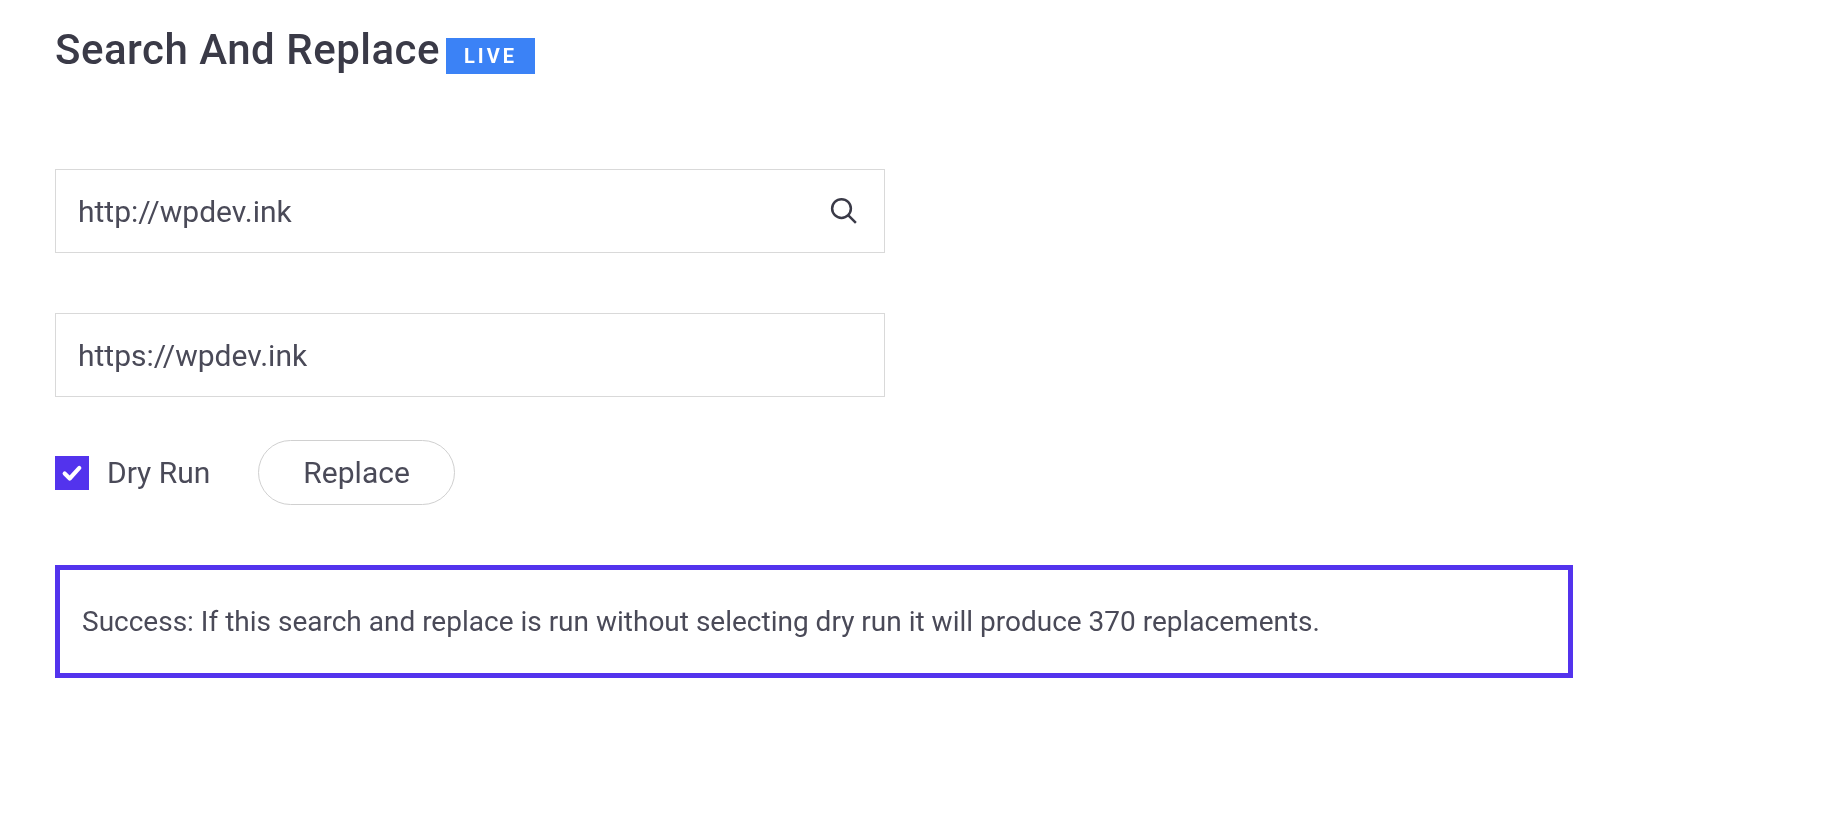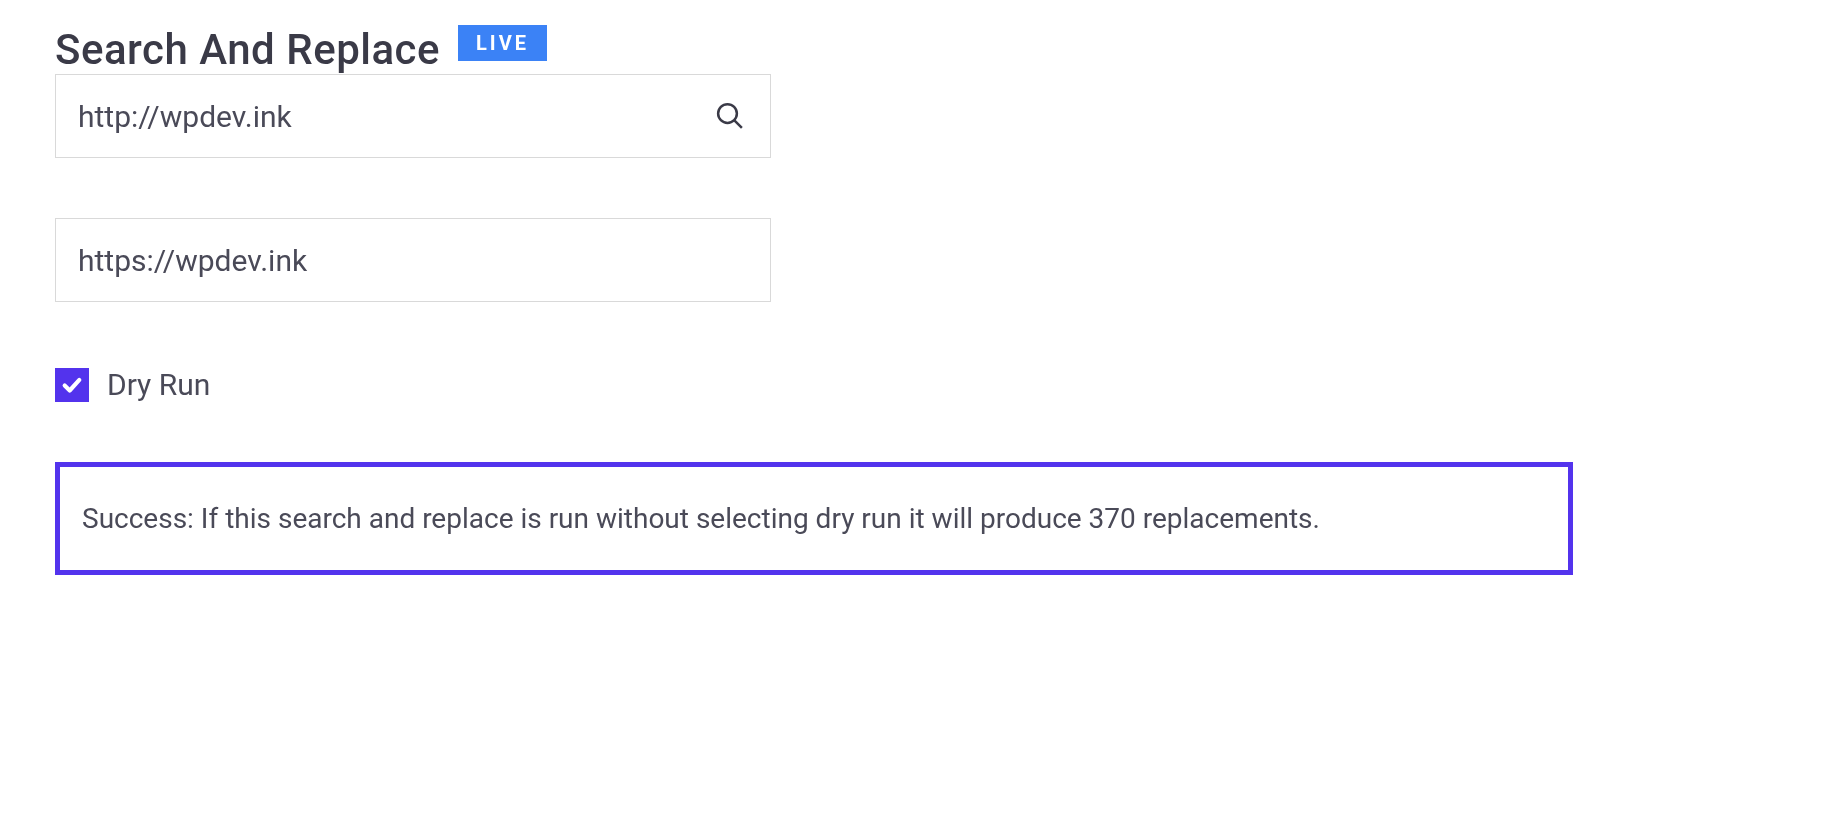--- a/index.html
+++ b/index.html
@@ -8,46 +8,47 @@
       padding: 0;
     }
     body {
       font-family: -apple-system, BlinkMacSystemFont, "Segoe UI", Roboto, "Helvetica Neue", Arial, sans-serif;
       background: #ffffff;
       padding: 25px 55px;
       color: #3a3a47;
     }
     .header {
       display: flex;
-      align-items: flex-start;
-      gap: 18px;
+      align-items: flex-end;
+      gap: 6px;
+      margin-bottom: 95px;
     }
     .title {
       font-size: 42px;
       font-weight: 500;
       color: #3a3a47;
       letter-spacing: 0.5px;
     }
     .badge {
       background: #3b82f6;
       color: #ffffff;
       font-size: 20px;
       font-weight: 700;
       letter-spacing: 3px;
       padding: 6px 18px;
       display: inline-flex;
       align-items: center;
     }
     .input-wrapper {
       position: relative;
-      width: 716px;
+      width: 830px;
       margin-bottom: 60px;
     }
     .input-wrapper.second {
-      margin-bottom: 65px;
+      margin-bottom: 43px;
     }
     .text-input {
       width: 100%;
       height: 84px;
       border: 1px solid #d9d9d9;
       padding: 0 70px 0 22px;
       font-size: 30px;
       color: #4a4a58;
       outline: none;
       background: #ffffff;
@@ -131,17 +132,18 @@
 
 <div class="controls-row">
   <div class="checkbox-group">
     <div class="checkbox">
       <svg width="22" height="22" viewBox="0 0 24 24" fill="none" stroke="#ffffff" stroke-width="4.5" stroke-linecap="round" stroke-linejoin="round">
         <polyline points="4 12.5 9.5 18 20 6.5"></polyline>
       </svg>
     </div>
     <span class="checkbox-label">Dry Run</span>
   </div>
+  <button class="replace-button">Replace</button>
 </div>
 
 <div class="result-box">
   <div class="result-text">Success: If this search and replace is run without selecting dry run it will produce 370 replacements.</div>
 </div>
 
 </body></html>

